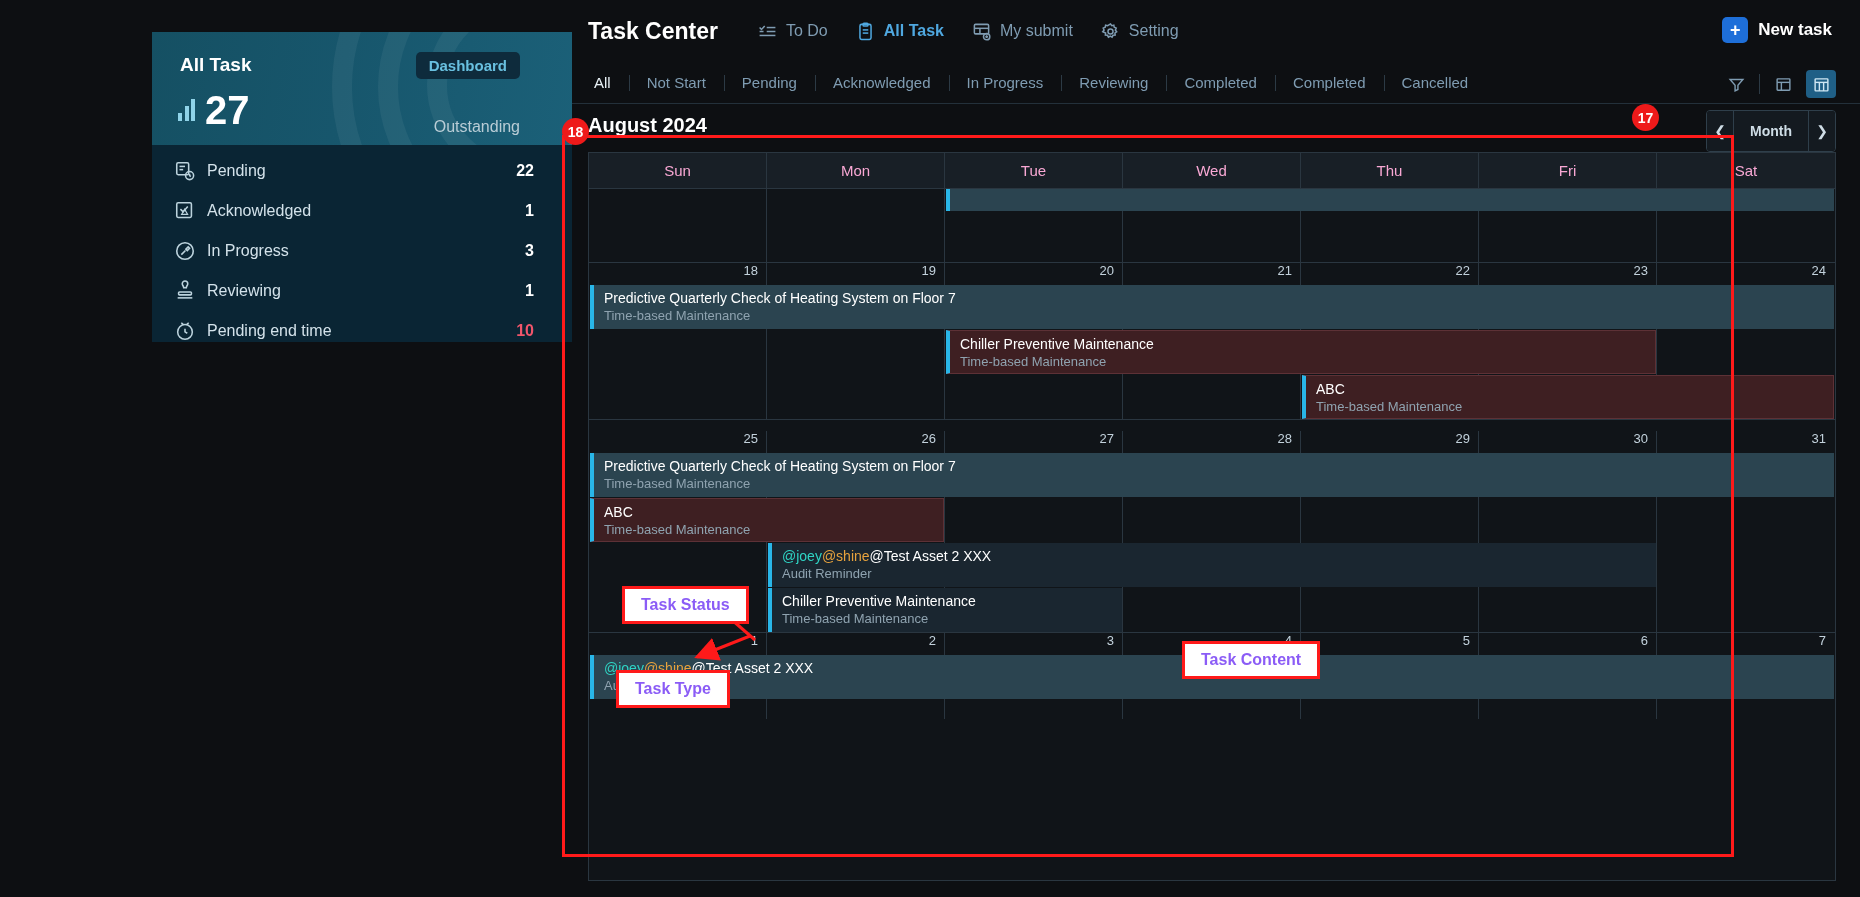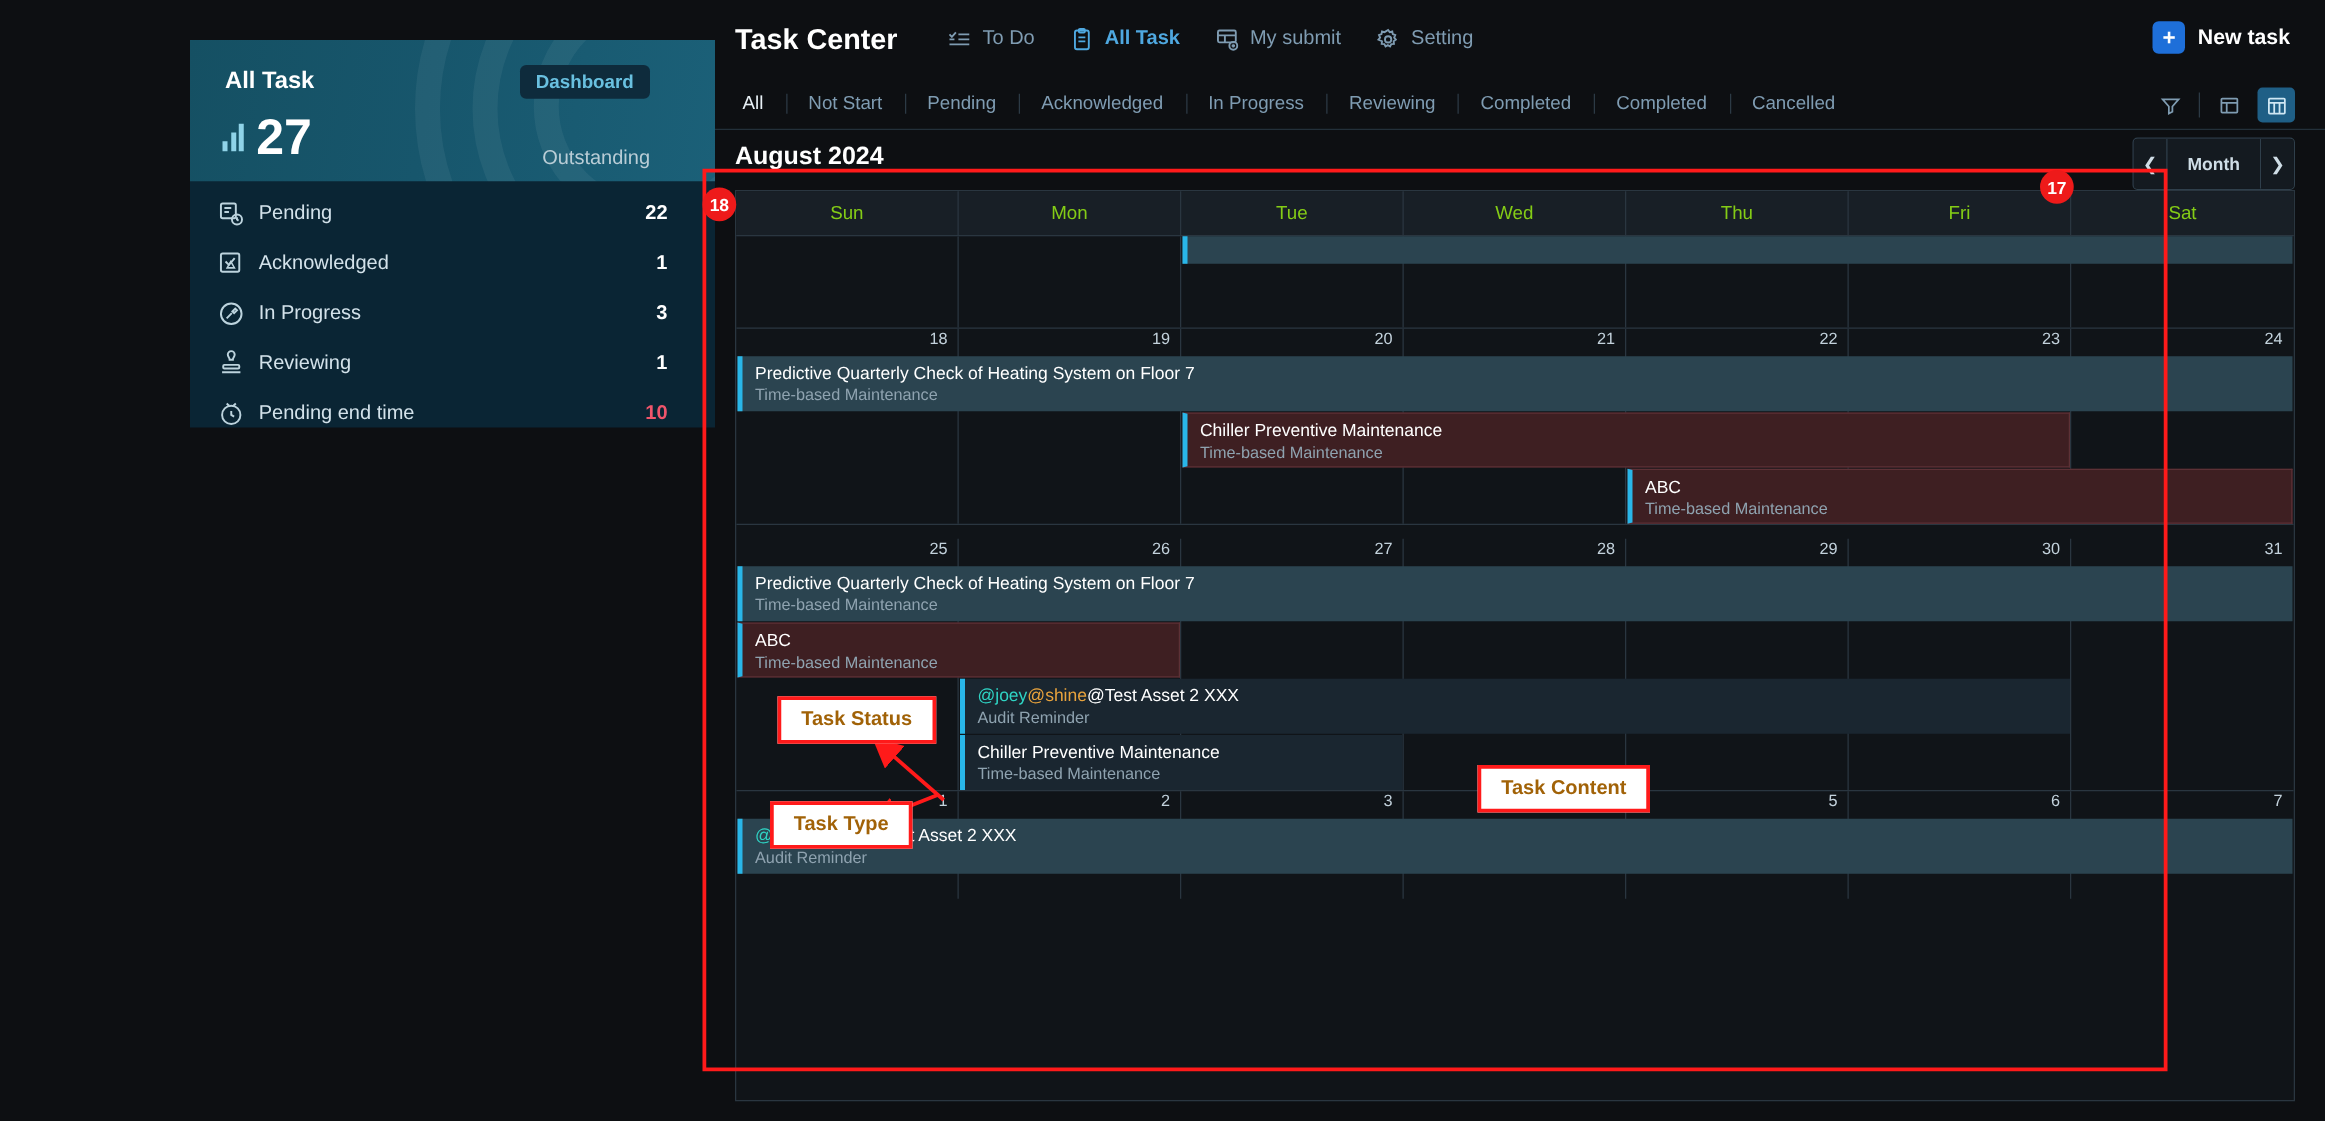--- a/index.html
+++ b/index.html
@@ -150,21 +150,21 @@
     border: 1px solid #2a3640;
     display: flex; flex-direction: column;
     background: #101418;
   }
   #dow {
     display: grid; grid-template-columns: repeat(7, 1fr);
     background: #181f26; border-bottom: 1px solid #2a3640;
   }
   .dow-cell {
     text-align: center; padding: 9px 0;
-    font-size: 15px; color: #84cc16;
+    font-size: 15px; color: #f9a8d4;
     border-right: 1px solid #2a3640;
   }
   .dow-cell:last-child { border-right: none; }
 
   #weeks { flex: 1; display: flex; flex-direction: column; overflow: hidden; }
   .week { position: relative; border-bottom: 1px solid #2a3640; }
   .week:last-child { border-bottom: none; }
   .week-bg {
     position: absolute; inset: 0;
     display: grid; grid-template-columns: repeat(7, 1fr);
@@ -198,30 +198,29 @@
     width: 1172px; height: 722px;
     border: 3px solid #ff1a1a; pointer-events: none;
   }
   .badge {
     position: absolute;
     width: 27px; height: 27px; border-radius: 50%;
     background: #ee1a1a; color: #ffffff;
     font-size: 14px; font-weight: bold;
     display: flex; align-items: center; justify-content: center;
     z-index: 40;
-    margin-top: 32px;
   }
   #badge-18 { left: 562px; top: 118px; }
   #badge-17 { left: 1632px; top: 104px; }
 
   .callout {
     position: absolute; z-index: 45;
     background: #ffffff; border: 3px solid #ff1a1a;
-    color: #a16207; font-size: 16px; font-weight: bold;
-    padding: 7px 16px; white-space: nowrap;
+    color: #8b5cf6; font-size: 16px; font-weight: bold;
+    padding: 7px 16px; white-space: nowrap; margin-top: 29px;
   }
   #callout-status  { left: 622px; top: 557px; }
   #callout-type    { left: 616px; top: 641px; }
   #callout-content { left: 1182px; top: 612px; }
 
   #ann-svg {
     position: absolute; inset: 0; z-index: 44;
     pointer-events: none;
   }
 </style>

